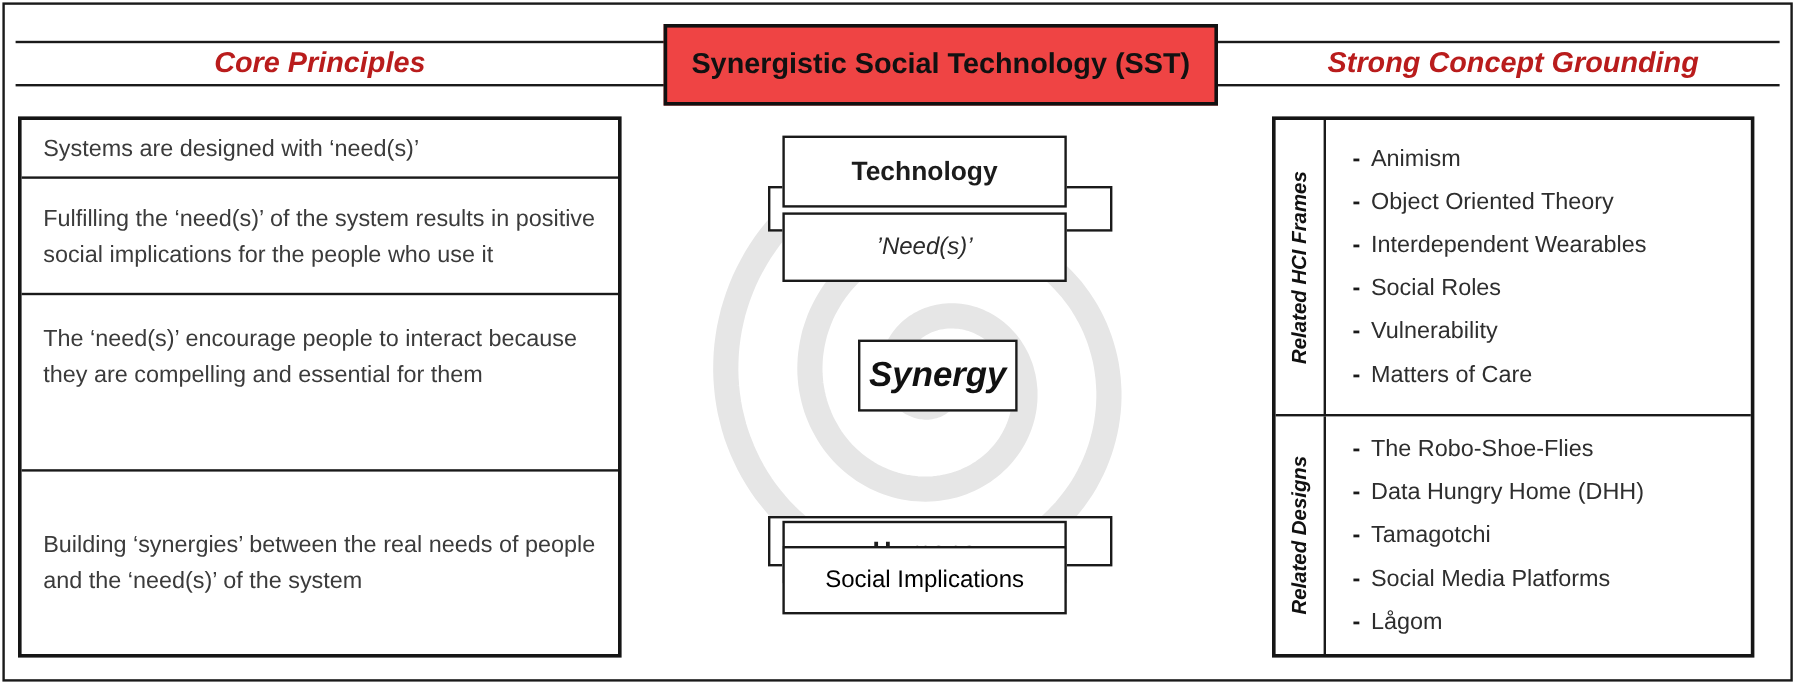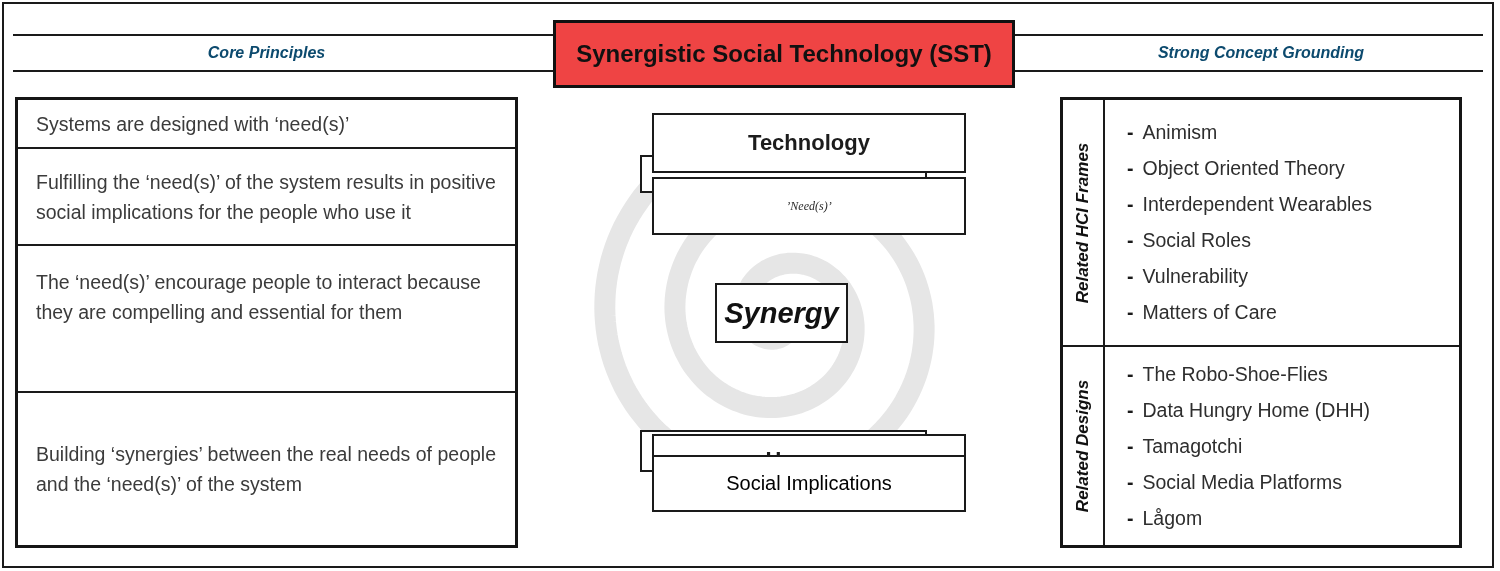--- a/index.html
+++ b/index.html
@@ -18,21 +18,21 @@
   }
 
   
   .hline { position: absolute; left: 13px; width: 1470px; height: 2px; background: #1a1a1a; z-index: 1; }
   .hline.top { top: 34px; }
   .hline.bot { top: 70px; }
 
   .section-label {
     position: absolute; top: 36px; height: 34px;
     display: flex; align-items: center; justify-content: center;
-    font-style: italic; font-weight: 700; font-size: 16px; color: #0c4a6e;
+    font-style: italic; font-weight: 700; font-size: 24px; color: #b91c1c;
     z-index: 2;
   }
   .section-label.left { left: 15px; width: 503px; }
   .section-label.right { left: 1060px; width: 402px; }
 
   .title-box {
     position: absolute; left: 553px; top: 20px; width: 462px; height: 68px;
     background: #ef4444; border: 3px solid #111;
     display: flex; align-items: center; justify-content: center;
     font-weight: 700; font-size: 24px; color: #111; z-index: 5;
@@ -87,23 +87,23 @@
   
   .spiral-svg { position: absolute; left: 540px; top: 85px; z-index: 0; }
 
   .dbox {
     position: absolute; background: #ffffff; border: 2px solid #1a1a1a;
     display: flex; align-items: center; justify-content: center;
   }
   .tab { z-index: 1; }
   .tab.tech-tab   { left: 640px; top: 155px; width: 287px; height: 38px; }
   .tab.human-tab  { left: 640px; top: 430px; width: 287px; height: 42px; }
-  .main-box { z-index: 2; width: 314px; left: 652px; }
+  .main-box { z-index: 2; width: 237px; left: 652px; }
   .box-technology { top: 113px; height: 60px; font-weight: 700; font-size: 22px; }
-  .box-needs      { top: 177px; height: 58px; font-style: italic; font-size: 12px; color: #2b2b2b; font-family: Liberation Serif, serif; }
+  .box-needs      { top: 177px; height: 58px; font-style: italic; font-size: 20px; color: #2b2b2b; }
   .box-humans     { top: 414px; height: 52px; font-weight: 700; font-size: 22px; margin-top: 20px; }
   .box-social     { top: 455px; height: 57px; font-size: 20px; color: #000000; }
   .box-synergy {
     left: 715px; top: 283px; width: 133px; height: 60px; z-index: 2;
     font-weight: 700; font-style: italic; font-size: 29px; color: #111;
   }
 </style>
 </head>
 <body>
 

